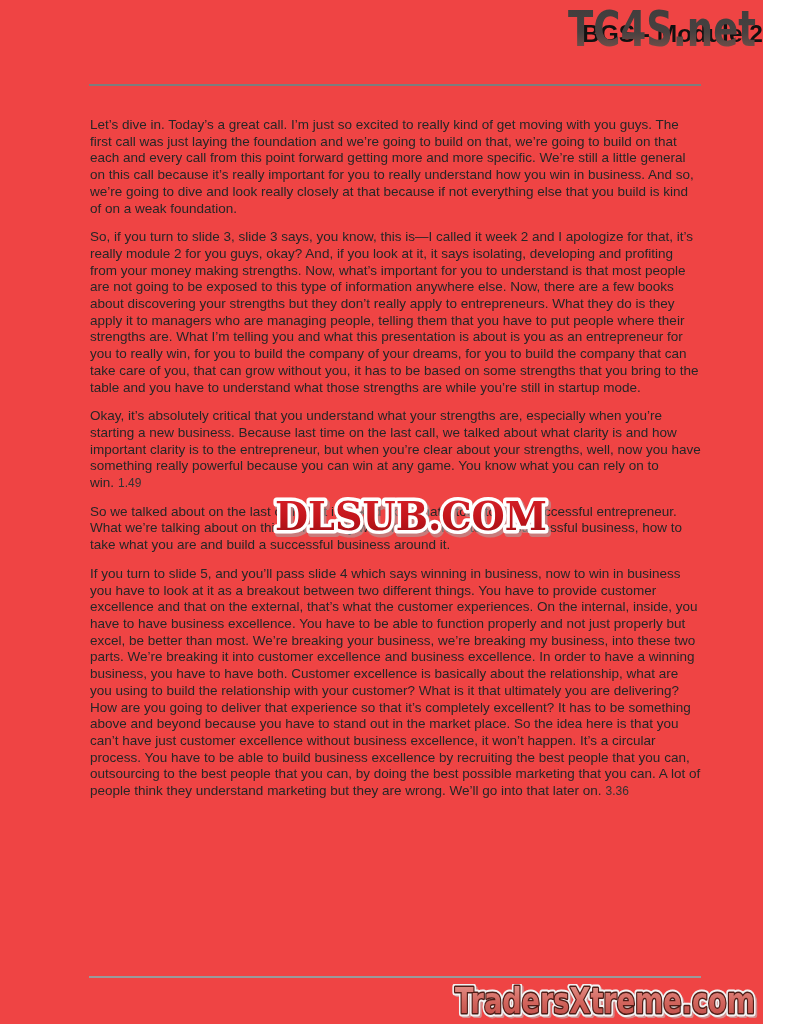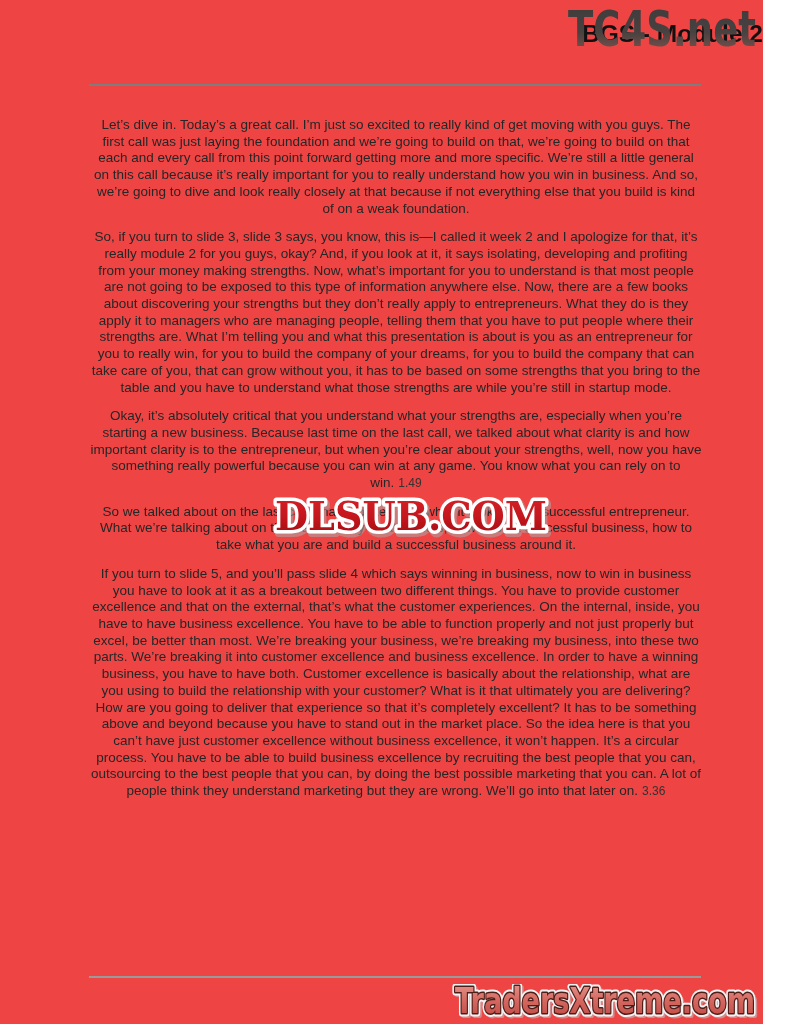--- a/index.html
+++ b/index.html
@@ -25,21 +25,21 @@
   .rule-top{
     margin:38px 0 0 89px;width:612px;height:0;
     border-top:2px solid #7d7d7d;
   }
   
   .transcript{
     margin:31px 0 0 90px;width:612px;
   }
   .transcript p{
     margin:0 0 12px;
-    font-size:13.5px;line-height:16.7px;color:#262626;text-align:center;
+    font-size:13.5px;line-height:16.7px;color:#262626;
   }
   .ts{font-size:12px;margin-left:4px;color:#333;}
   
   .dlsub-watermark{position:absolute;left:252px;top:488px;margin-left:15px;}
   
   .rule-bottom{
     position:absolute;top:976px;left:89px;width:612px;height:0;
     border-top:2px solid #9a9a9a;
   }
   .tx-logo{position:absolute;top:984px;right:1px;}

